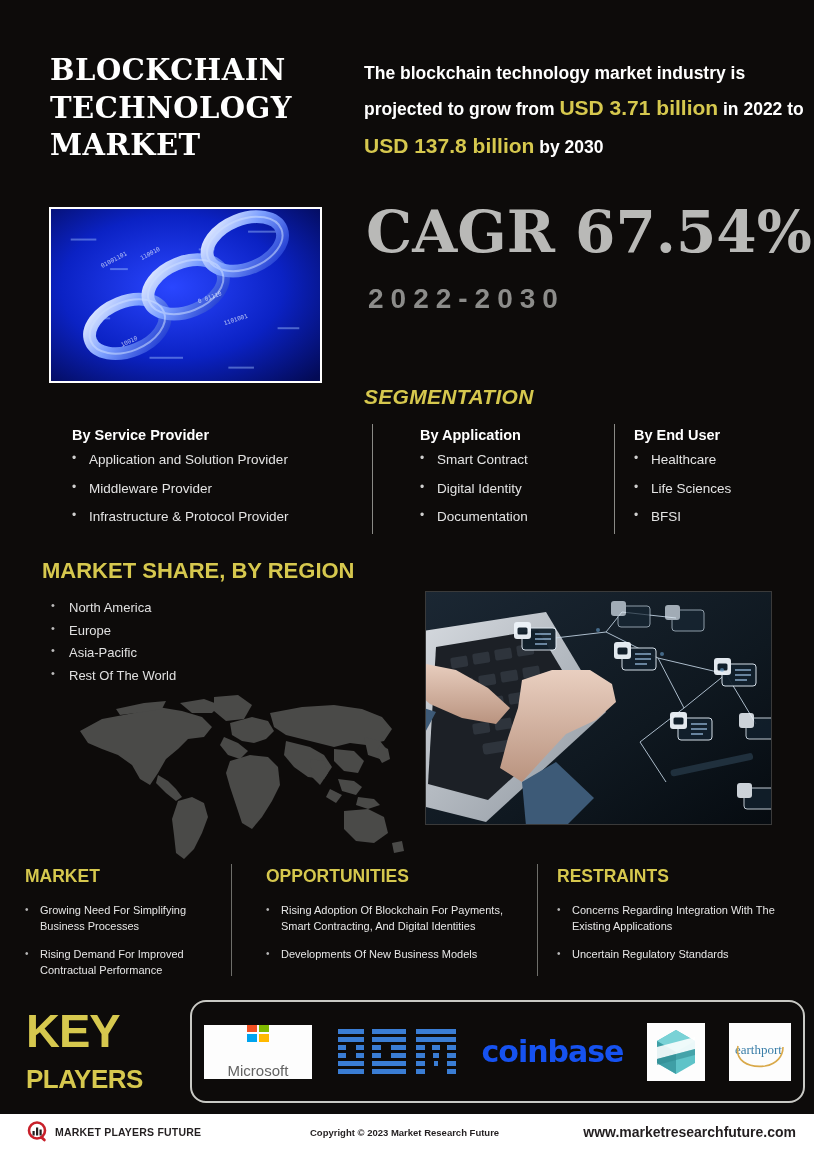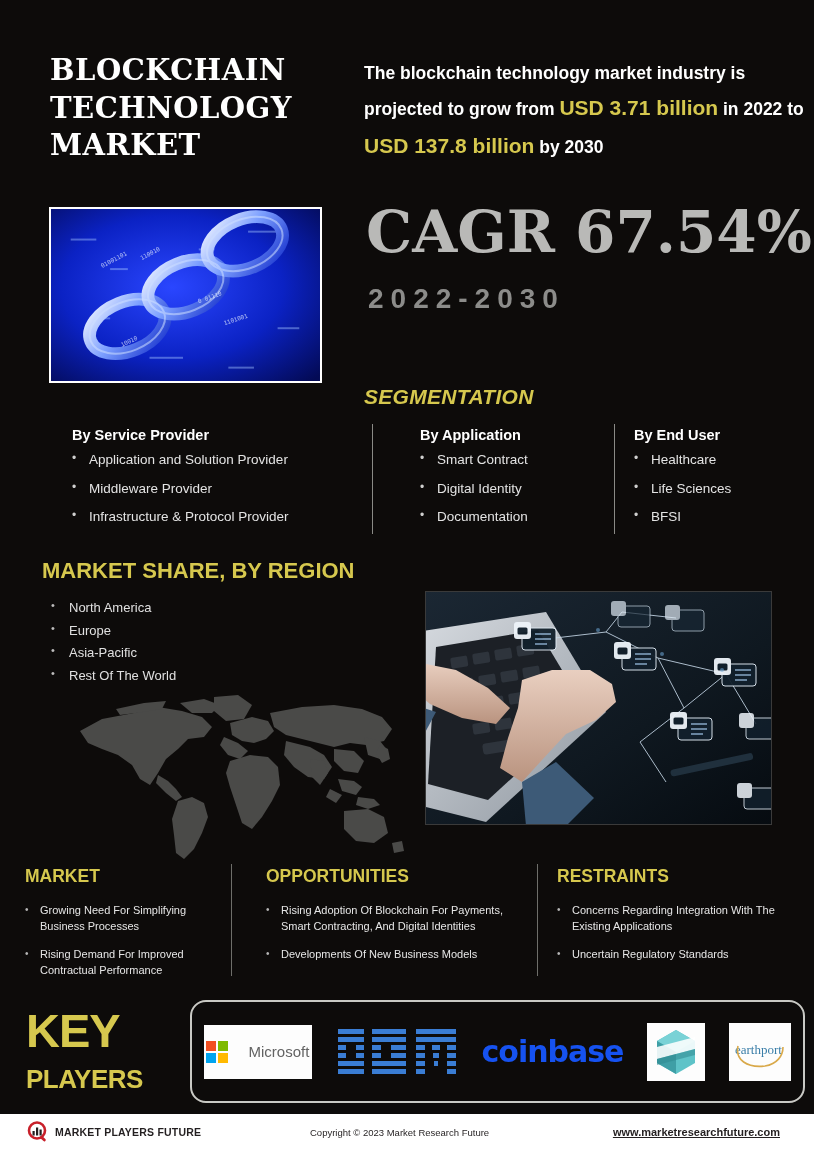--- a/index.html
+++ b/index.html
@@ -114,21 +114,21 @@
     font-size:26px; font-weight:bold; color:#d6c84e; letter-spacing:-0.5px; line-height:1;
   }
   .kp-box {
     position:absolute; left:190px; top:1000px; width:615px; height:103px;
     border:2px solid #c9c9c4; border-radius:16px;
     display:flex; align-items:center; justify-content:space-around;
   }
   .logo-white {
     background:#fdfdfd; display:flex; align-items:center; justify-content:center;
   }
-  .ms-logo-box { width:108px; height:54px; gap:20px; }
+  .ms-logo-box { width:108px; height:54px; gap:20px;flex-direction:column; }
   .ms-squares { width:22px; height:22px; display:grid; grid-template-columns:1fr 1fr; grid-gap:2px; }
   .ms-squares i { display:block; }
   .ms-word { font-size:15px; color:#636363; font-family:"Liberation Sans", sans-serif; }
   .ibm-logo { display:flex; flex-direction:column; gap:2.5px; }
   .ibm-logo svg { display:block; }
   .coinbase-word {
     font-size:30px; font-weight:bold; color:#1652f0; letter-spacing:-1px;
     font-family:"DejaVu Sans", sans-serif;
   }
   .hex-box { width:58px; height:58px; }
@@ -137,24 +137,24 @@
   
   .footer {
     position:absolute; left:0; bottom:0; width:814px; height:36px;
     background:#ffffff; display:flex; align-items:center;
   }
   .footer-logo-wrap { position:absolute; left:27px; display:flex; align-items:center; gap:6px; }
   .footer-brand {
     font-size:10.5px; font-weight:bold; color:#231f20; letter-spacing:0.2px;
   }
   .footer-copy {
-    position:absolute; left:310px; font-size:9.5px; font-weight:normal; color:#231f20;
+    position:absolute; left:310px; font-size:9.5px; font-weight:bold; color:#231f20;
   }
   .footer-url {
-    position:absolute; right:34px; font-size:11px; font-weight:bold; color:#231f20;text-decoration:underline;
+    position:absolute; right:18px; font-size:14px; font-weight:bold; color:#231f20;
   }
   .footer-divider { position:absolute; left:0; bottom:36px; width:814px; height:3px; background:#0d0b0a; }
 </style>
 </head>
 <body>
 
 <div class="page">
 
   <div class="title">BLOCKCHAIN TECHNOLOGY MARKET</div>
 

